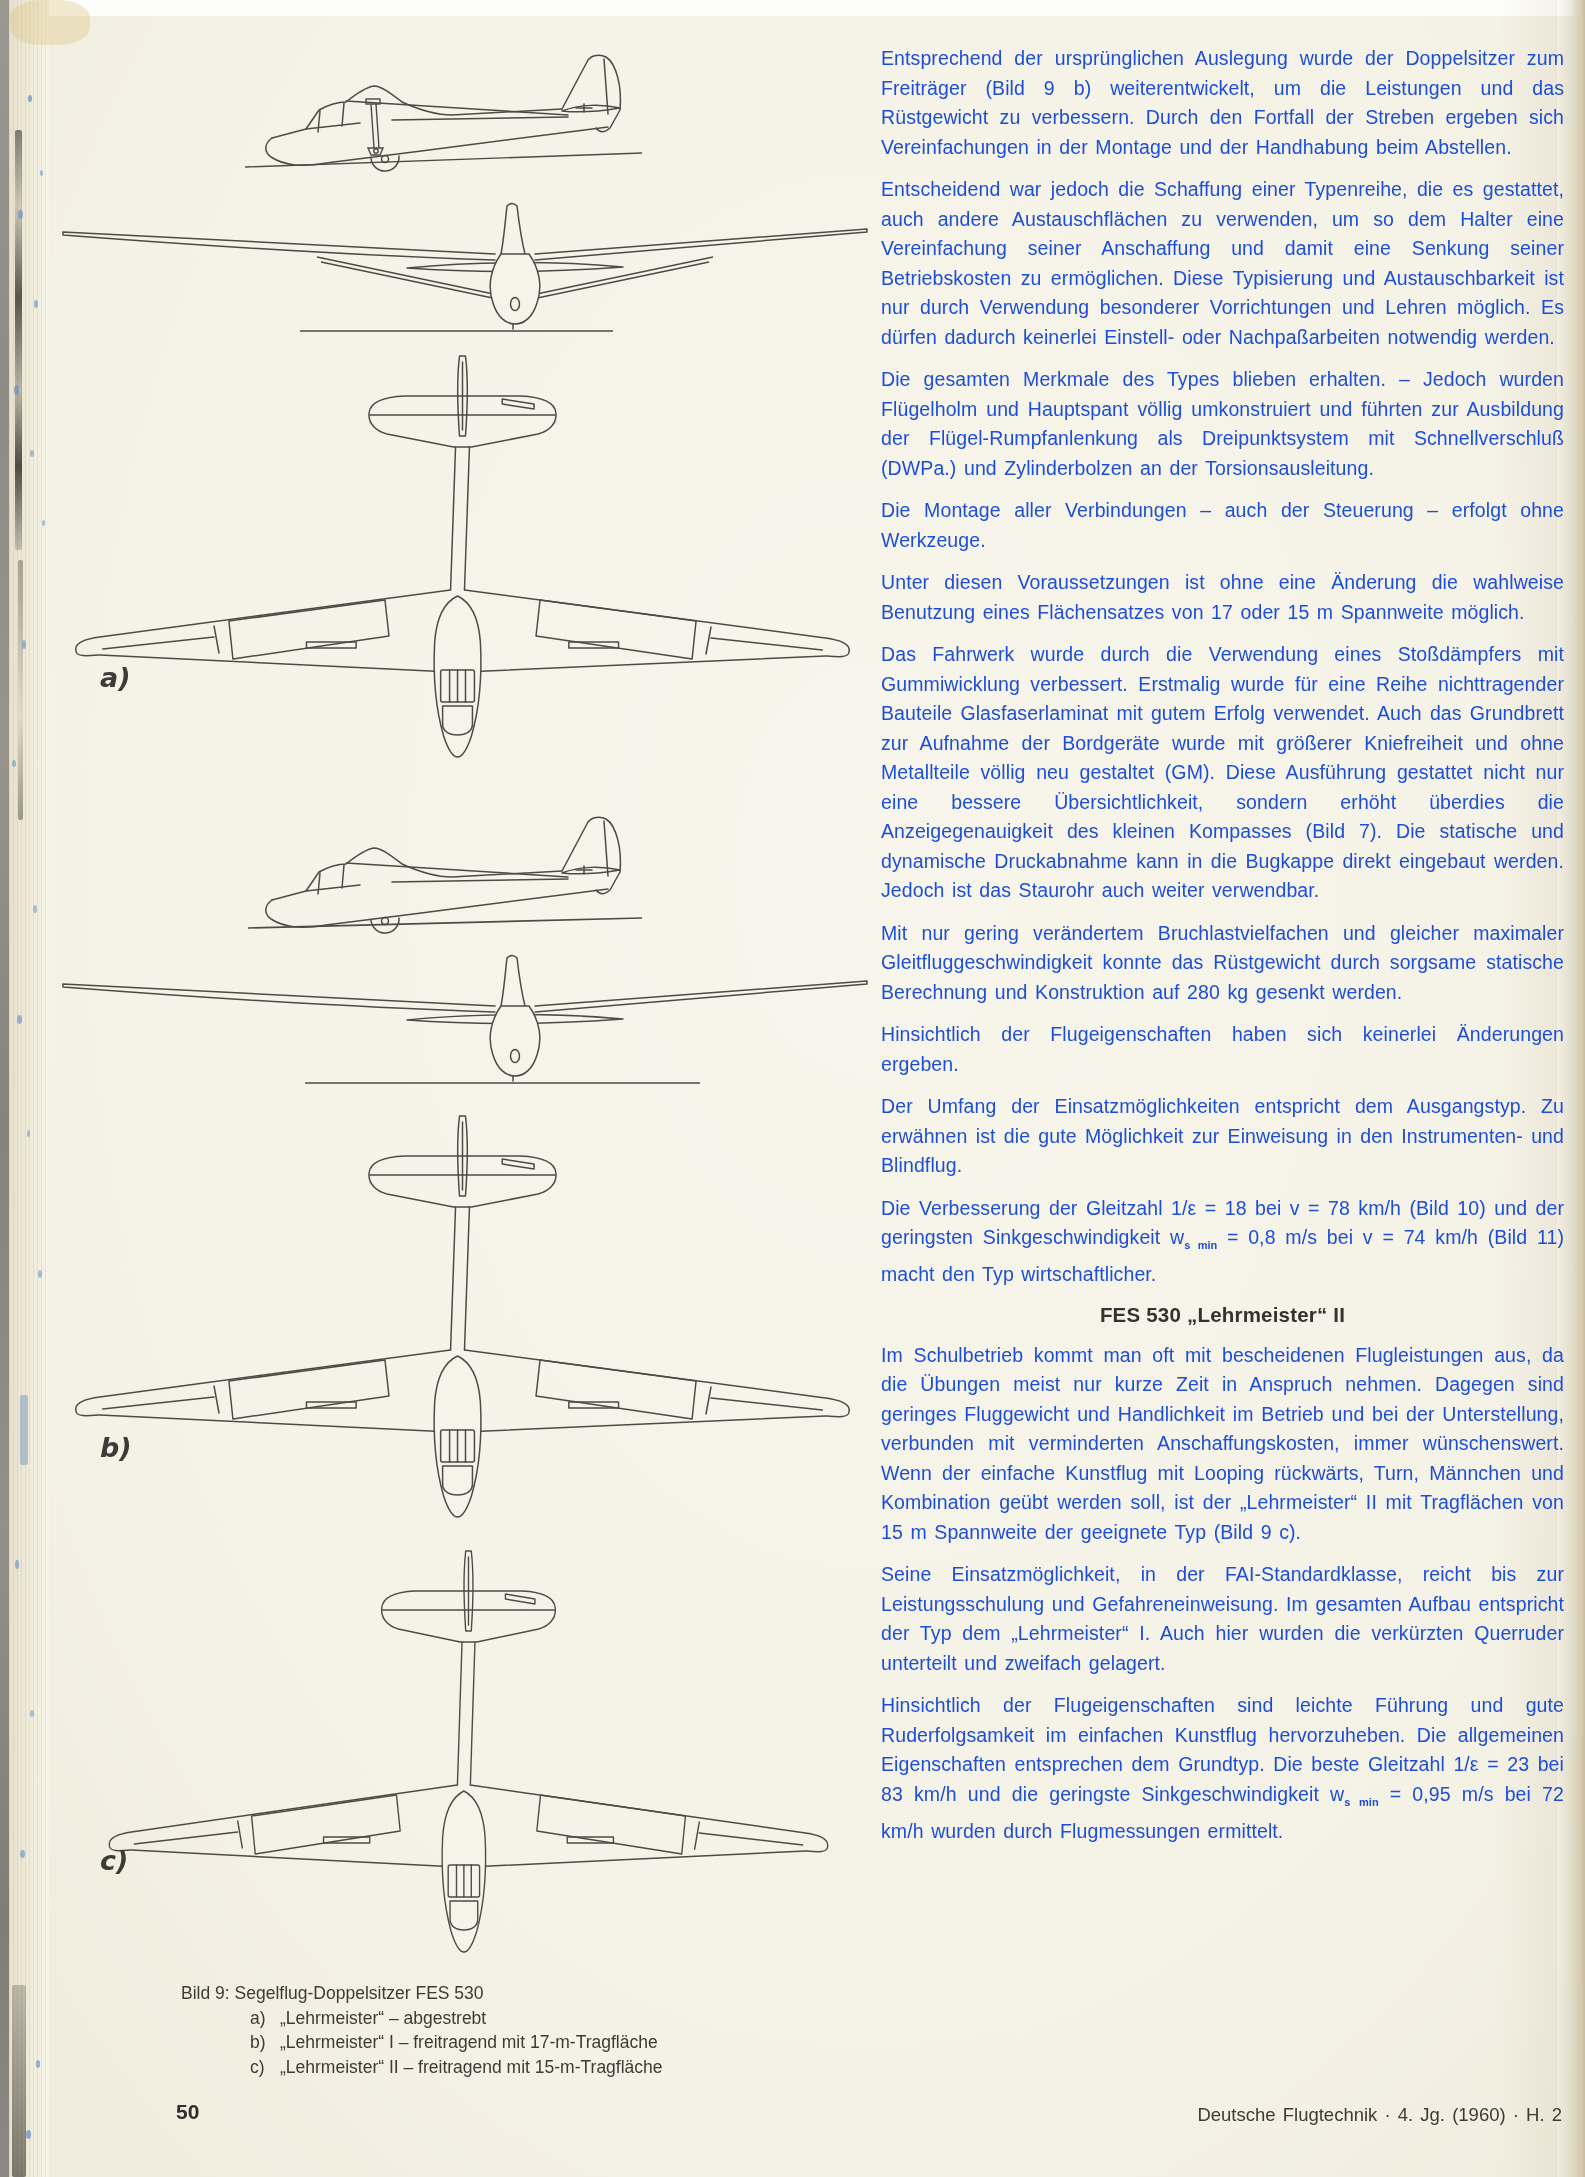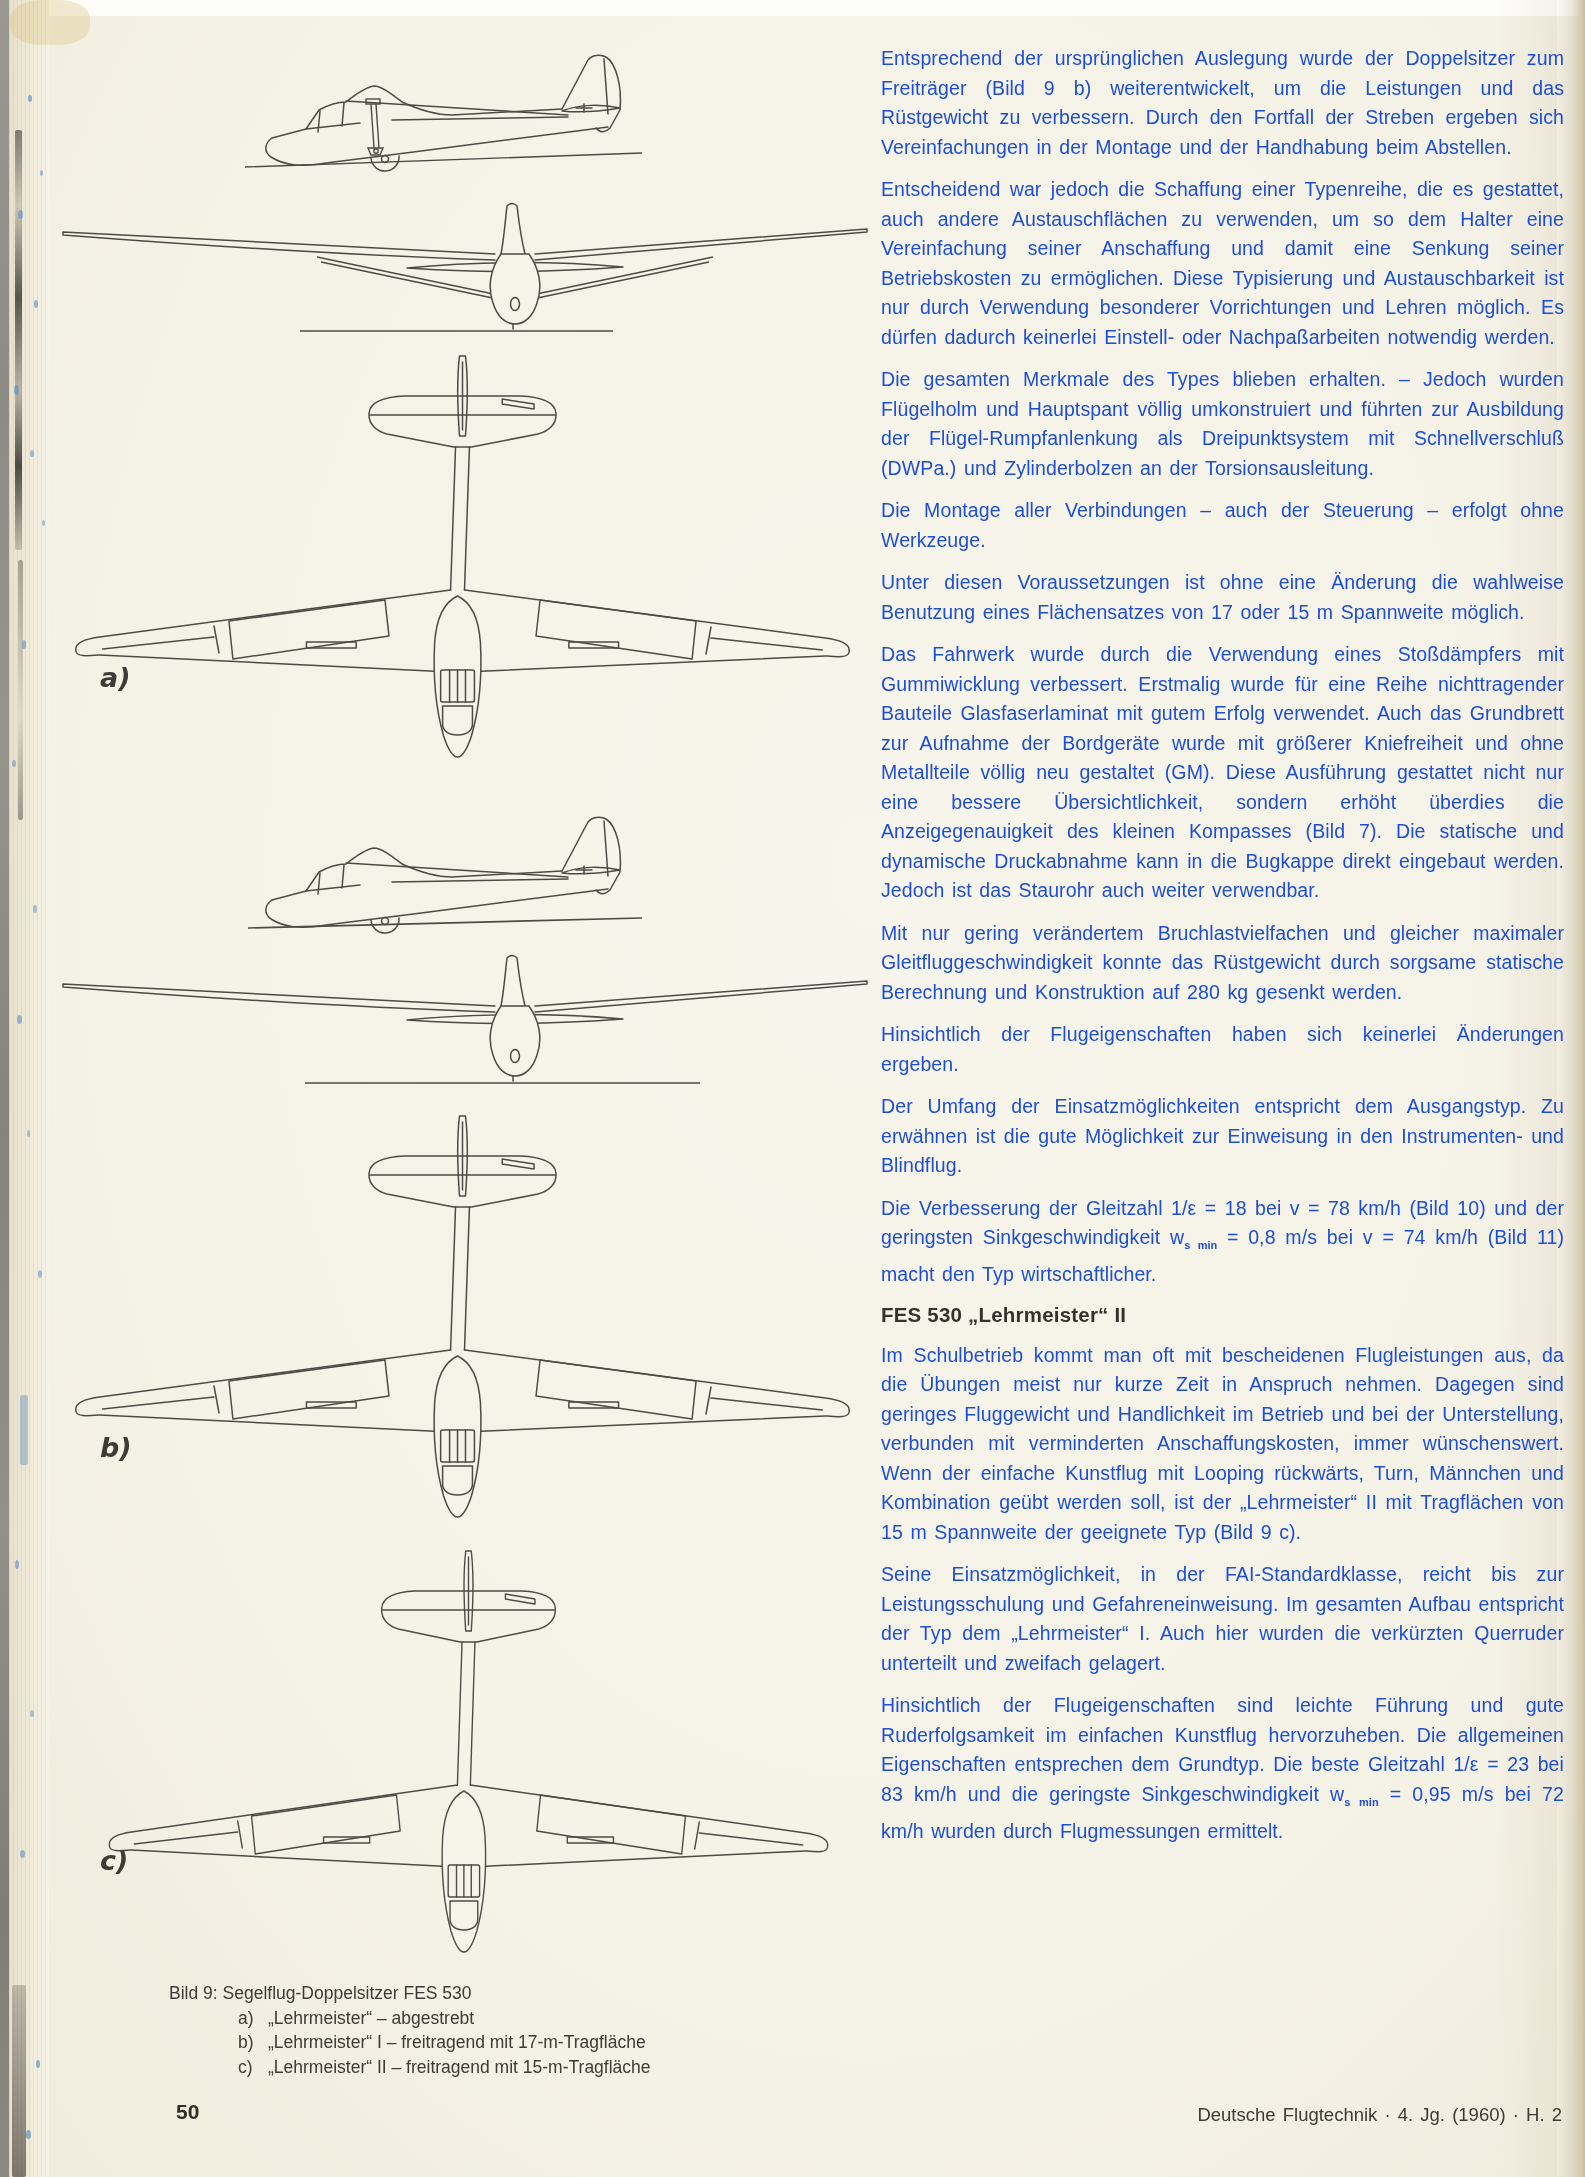--- a/index.html
+++ b/index.html
@@ -22,28 +22,28 @@
   .speck{position:absolute;border-radius:50%;}
   .right-curve{position:absolute;right:0;top:0;width:30px;height:2177px;
     background:linear-gradient(90deg, rgba(0,0,0,0) 0%, rgba(150,130,90,0.18) 55%, #d3c9ab 90%, #c6bb9c 100%);}
   .right-soft{position:absolute;right:28px;top:0;width:60px;height:2177px;
     background:linear-gradient(90deg, rgba(0,0,0,0) 0%, rgba(160,140,100,0.10) 100%);}
   
   .fig{position:absolute;}
   svg{display:block;}
   .view-label{position:absolute;font-style:italic;font-weight:600;font-size:27px;color:#3c3b35;font-family:"DejaVu Sans","Liberation Sans",sans-serif;}
   
-  .caption{position:absolute;left:169px;top:1981px;width:600px;font-size:17.5px;line-height:24.5px;color:#3c3b35;}
+  .caption{position:absolute;left:181px;top:1981px;width:600px;font-size:17.5px;line-height:24.5px;color:#3c3b35;}
   .caption .cap-row{white-space:nowrap;}
   .caption .cap-items{padding-left:69px;}
   .caption .cap-key{display:inline-block;width:30px;}
   
   .column{position:absolute;left:881px;top:44px;width:683px;}
   h2.head{font-size:20.5px;font-weight:bold;margin:0 0 14px 0;letter-spacing:0.2px;color:#34332e;}
-  h2.head2{}
+  h2.head2{text-align:center;}
   .column p{font-size:19.5px;line-height:29.5px;margin:0 0 13px 0;text-align:justify;word-spacing:2px;letter-spacing:0.1px;color:#1d4ed8;}
   .ws-sub{font-size:11px;vertical-align:sub;font-weight:bold;letter-spacing:0;margin-top:19px;}
   
   .pageno{position:absolute;left:176px;top:2100px;font-size:21px;font-weight:bold;color:#2f2e29;}
   .journal{position:absolute;right:23px;top:2104px;font-size:18.5px;color:#3c3b35;word-spacing:2px;}
 </style>
 </head>
 <body>
 
 <div class="page-tint"></div>

